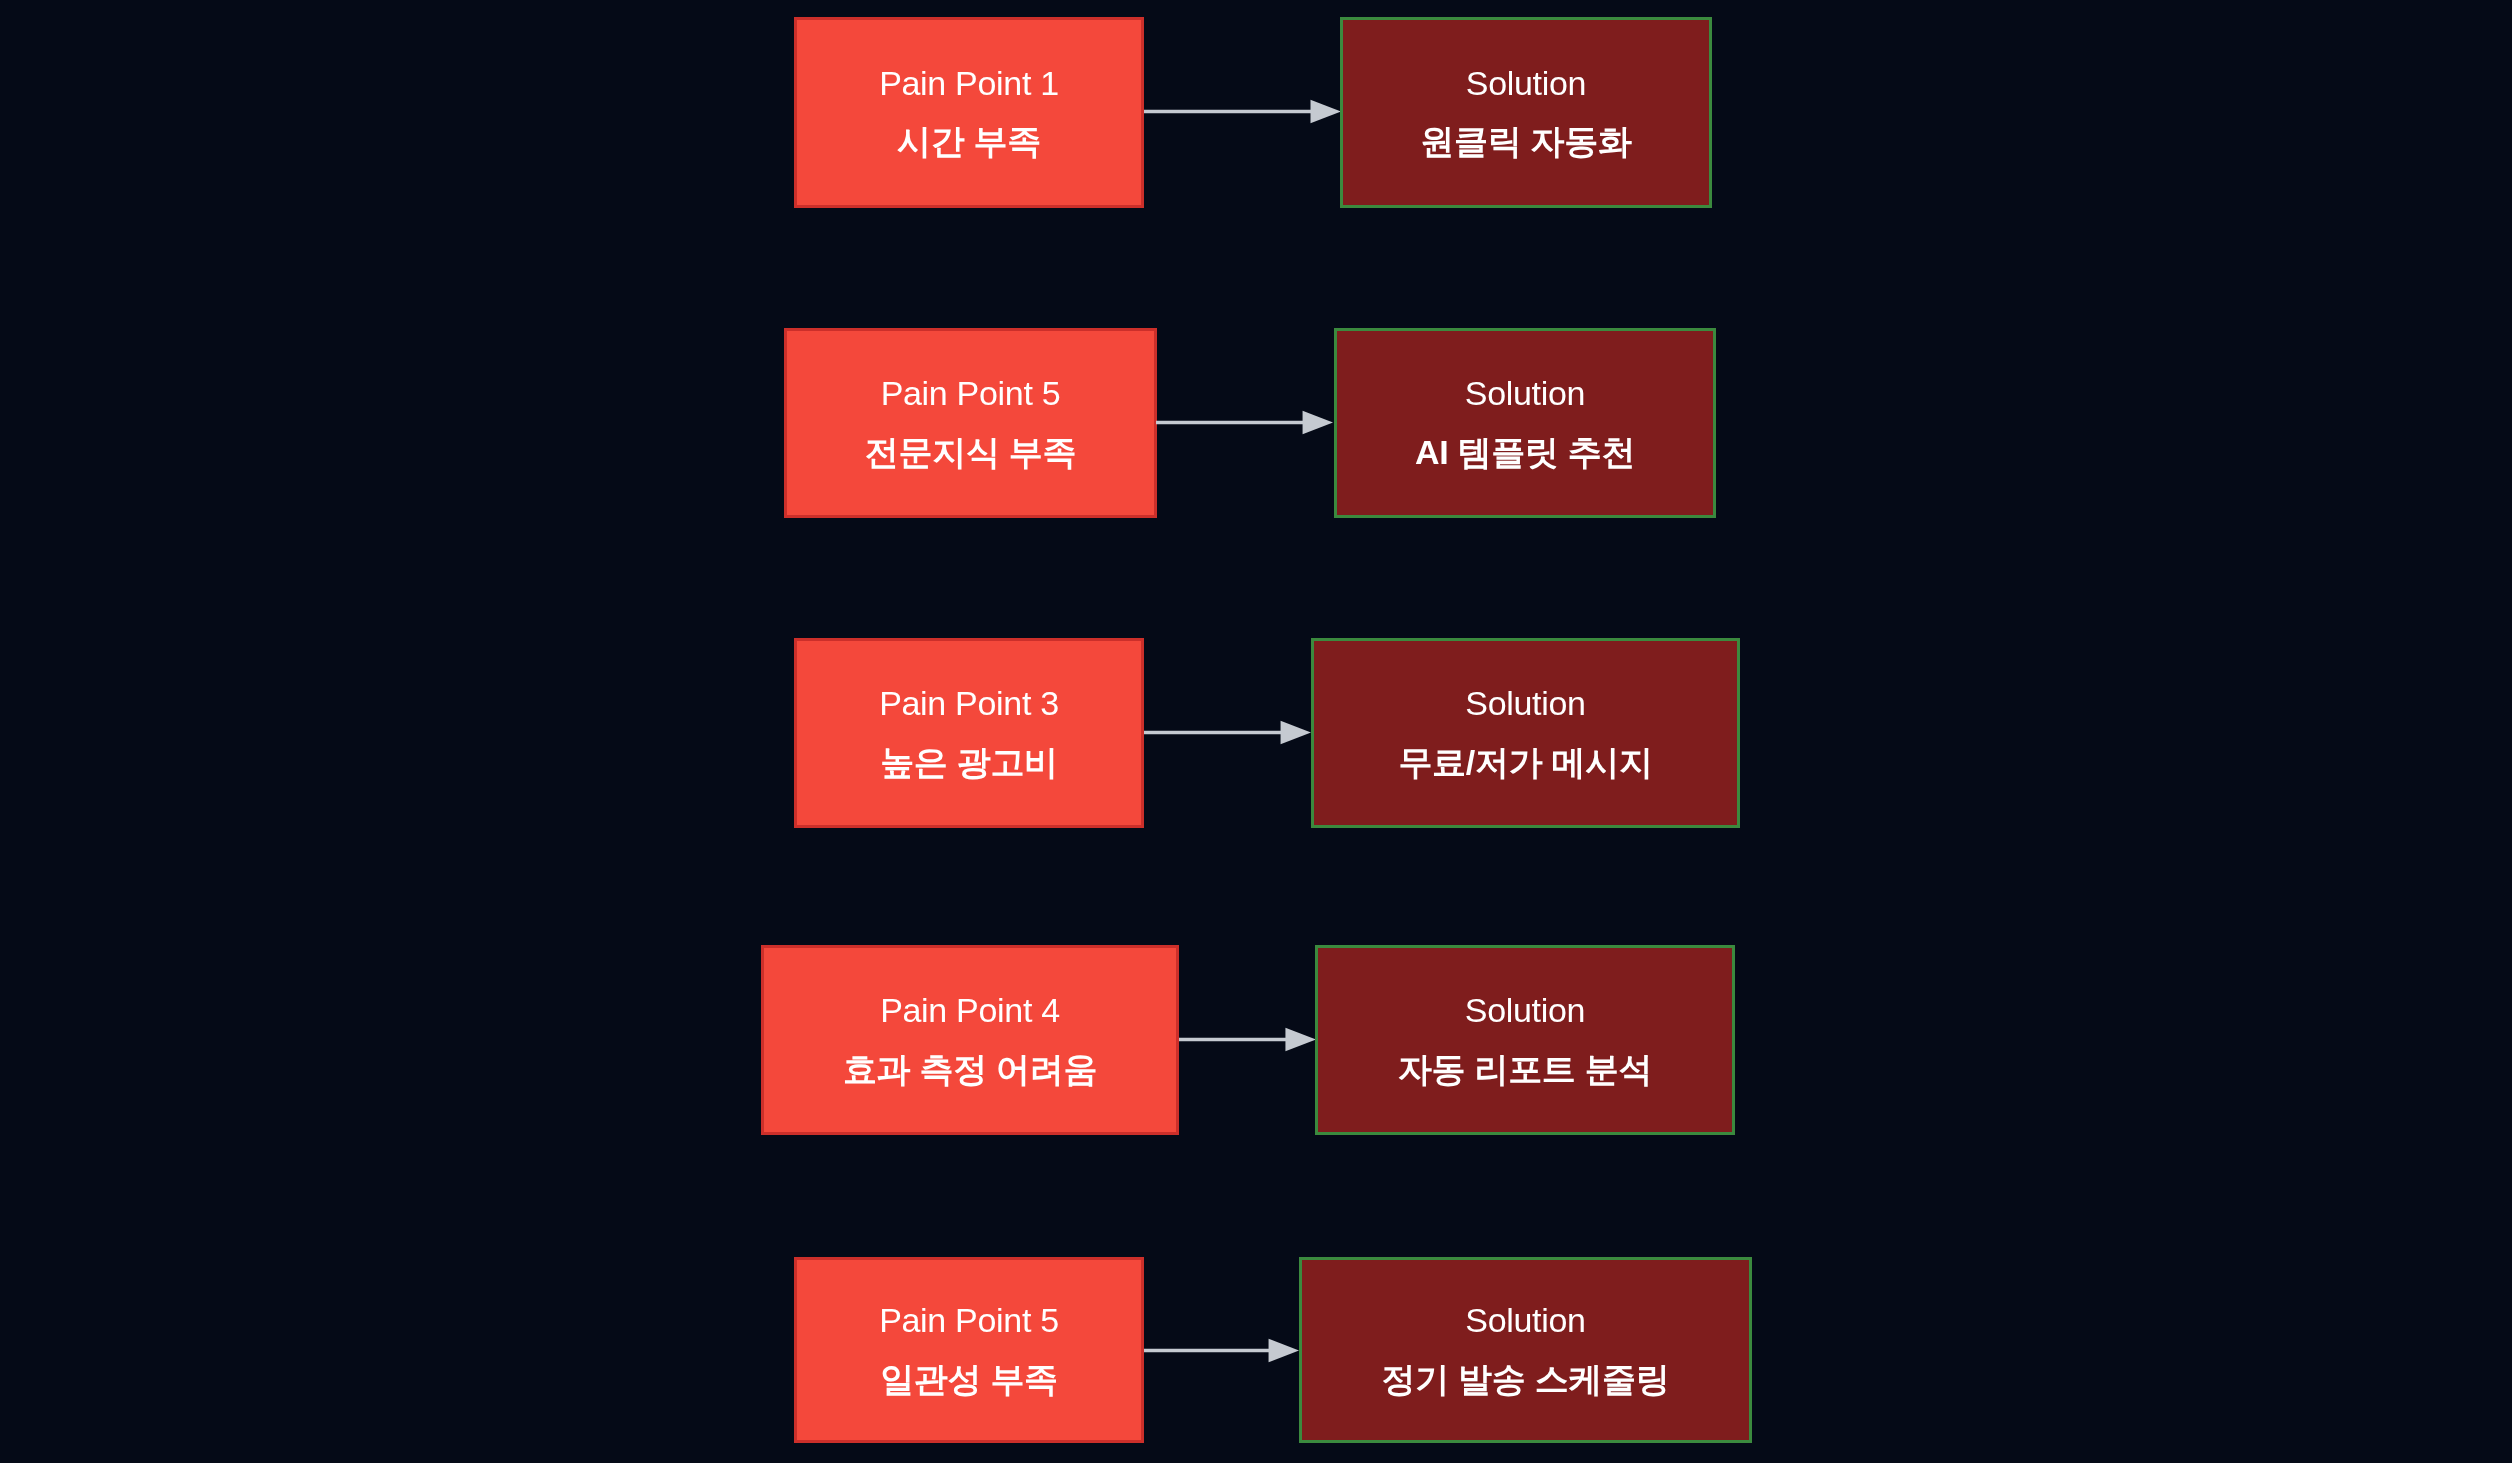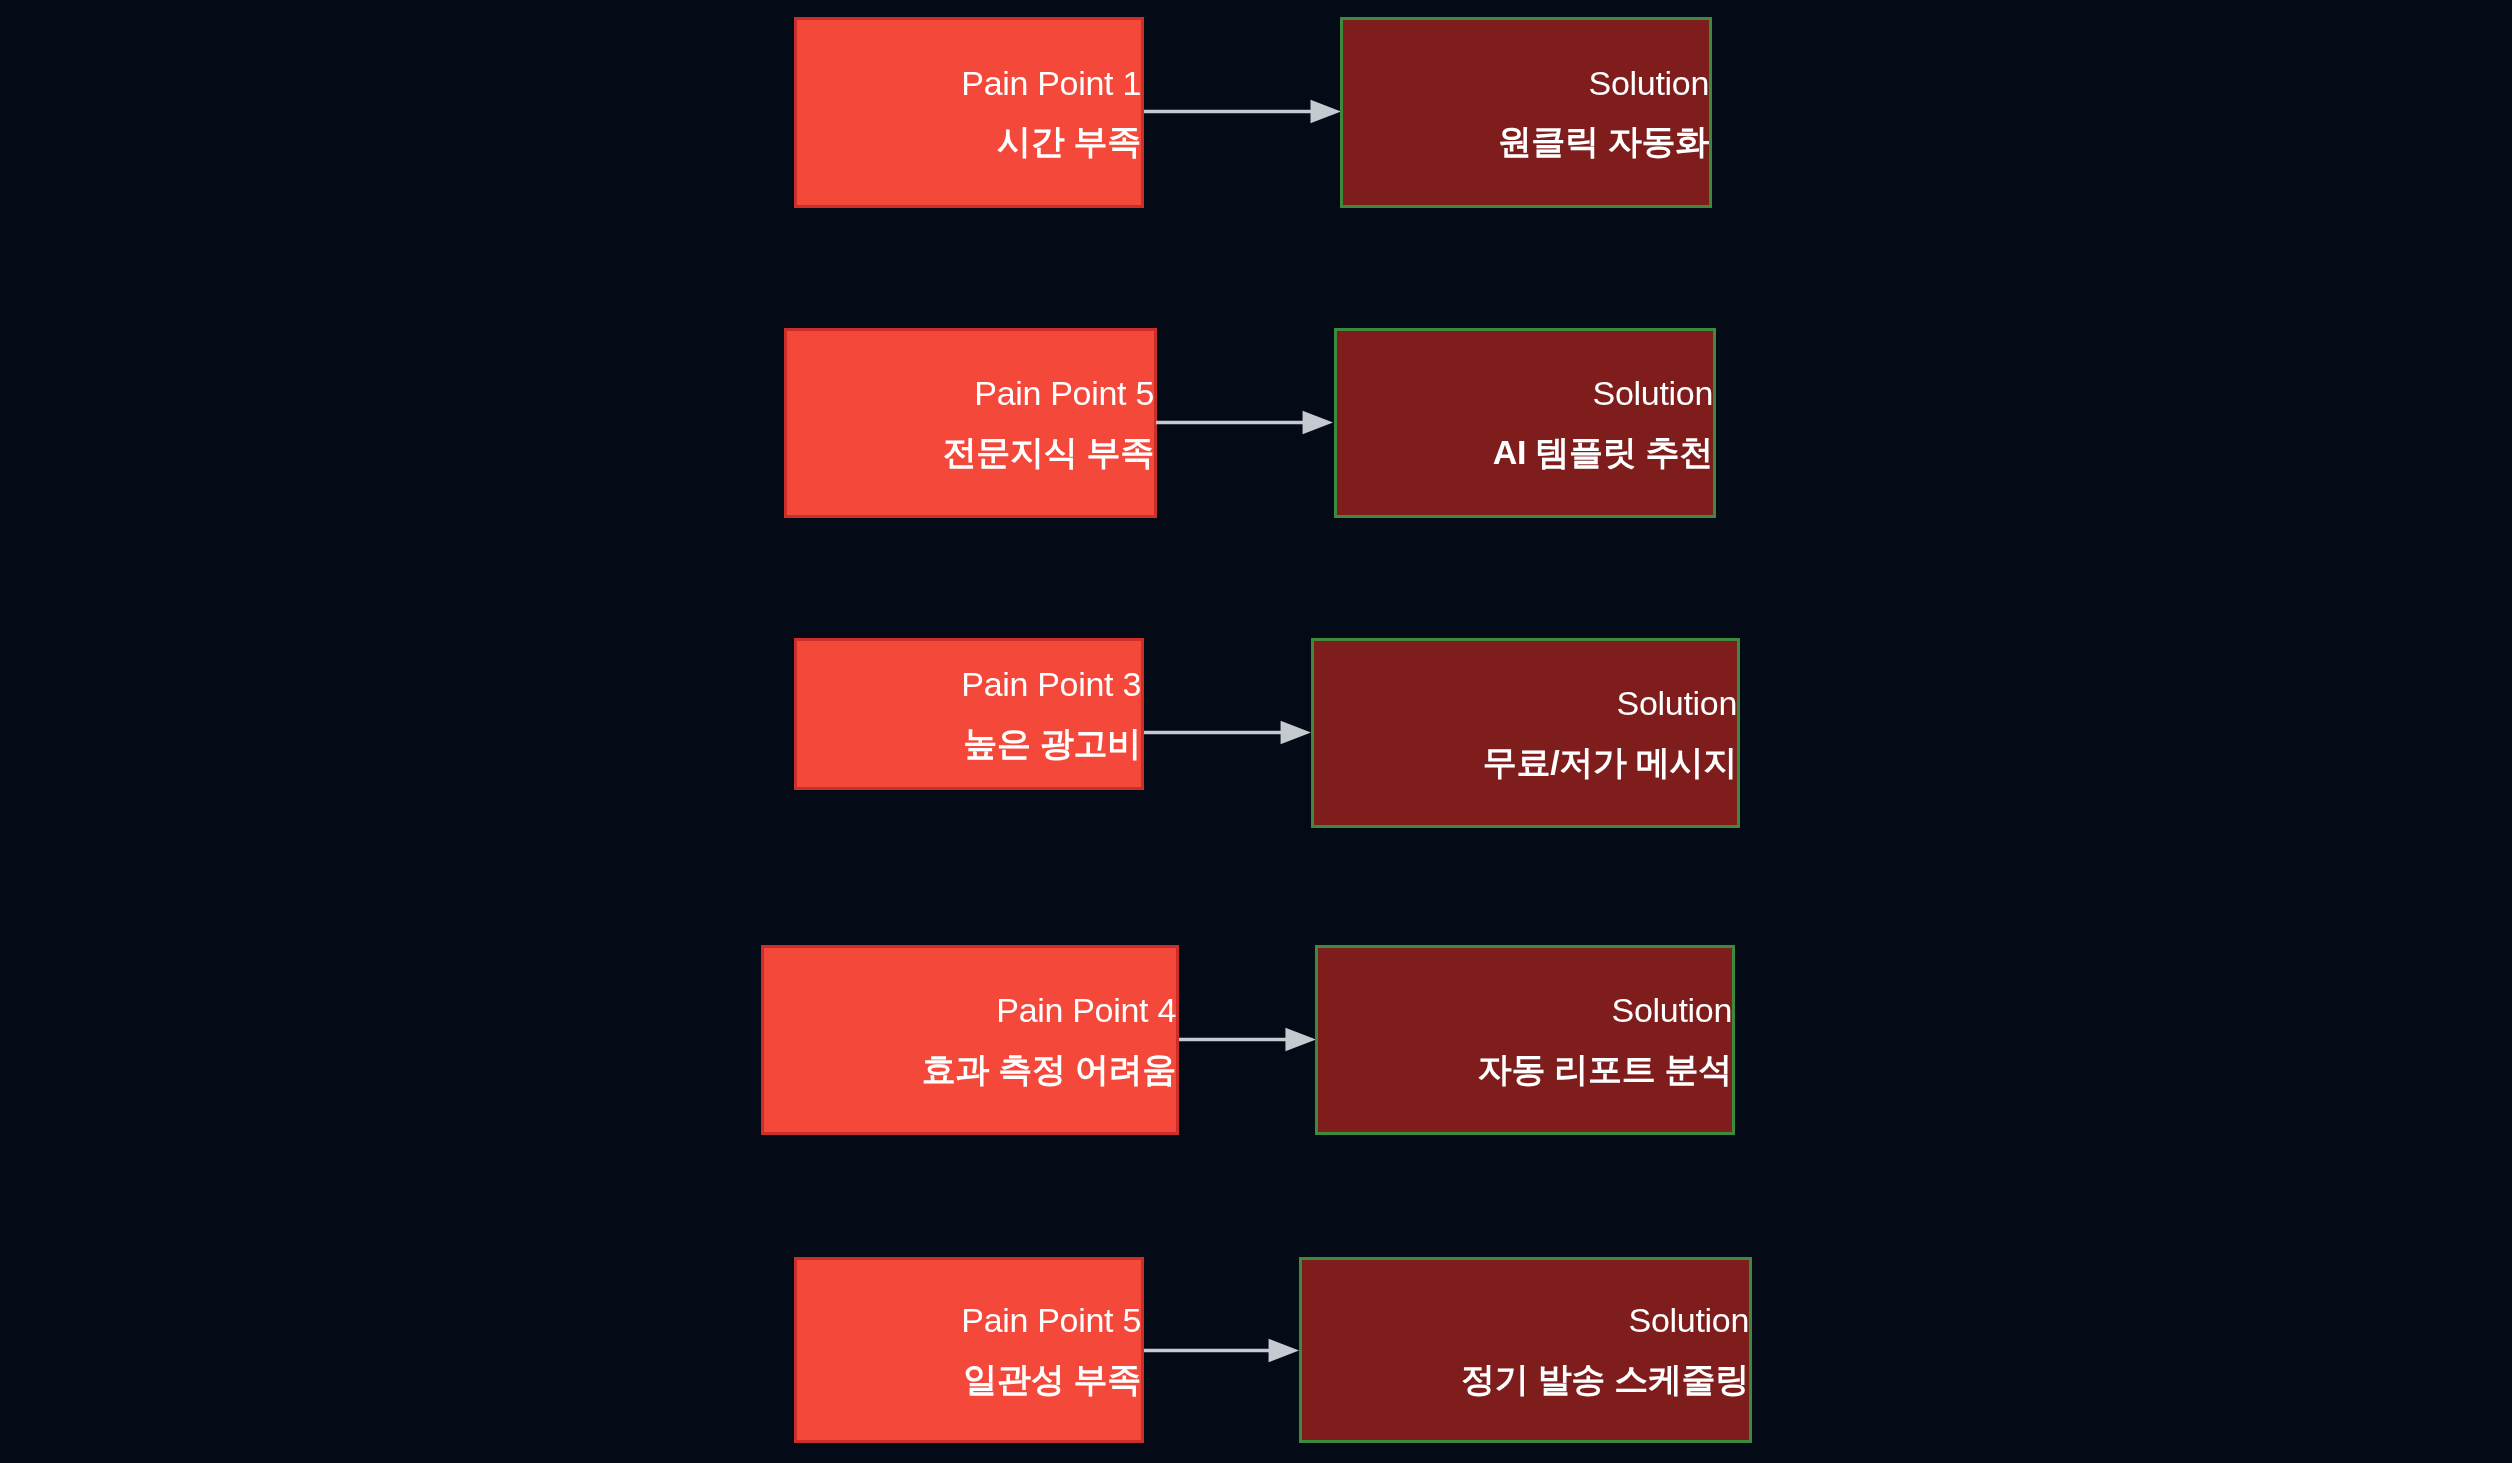--- a/index.html
+++ b/index.html
@@ -28,21 +28,21 @@
     position: absolute;
     left: 0;
     width: 2512px;
   }
 
   .node-box {
     position: absolute;
     box-sizing: border-box;
     display: flex;
     flex-direction: column;
-    align-items: flex-end;
+    align-items: center;
     justify-content: center;
     text-align: center;
     color: #ffffff;
     line-height: 1.30;
     letter-spacing: -0.3px;
     user-select: none;
   }
 
   .node-box.pain {
     background: #f4483b;
@@ -118,21 +118,21 @@
       <polygon class="arrow-head" points="159,4 192,17 159,30"></polygon>
     </svg>
 
     <div class="node-box solution" style="left:1334px; top:0px; width:382px; height:190px;">
       <div class="node-title">Solution</div>
       <div class="node-subtitle">AI 템플릿 추천</div>
     </div>
   </div>
 
   <div class="flow-row" style="top:638px; height:190px;">
-    <div class="node-box pain" style="left:794px; top:0px; width:350px; height:152px;">
+    <div class="node-box pain" style="left:794px; top:0px; width:350px; height:190px;">
       <div class="node-title">Pain Point 3</div>
       <div class="node-subtitle">높은 광고비</div>
     </div>
 
     <svg class="flow-arrow" style="left:1144px; top:79px; width:167px;" viewBox="0 0 181 34" preserveAspectRatio="none">
       <line class="arrow-shaft" x1="0" y1="17" x2="150" y2="17"></line>
       <polygon class="arrow-head" points="148,4 181,17 148,30"></polygon>
     </svg>
 
     <div class="node-box solution" style="left:1311px; top:0px; width:429px; height:190px;">

